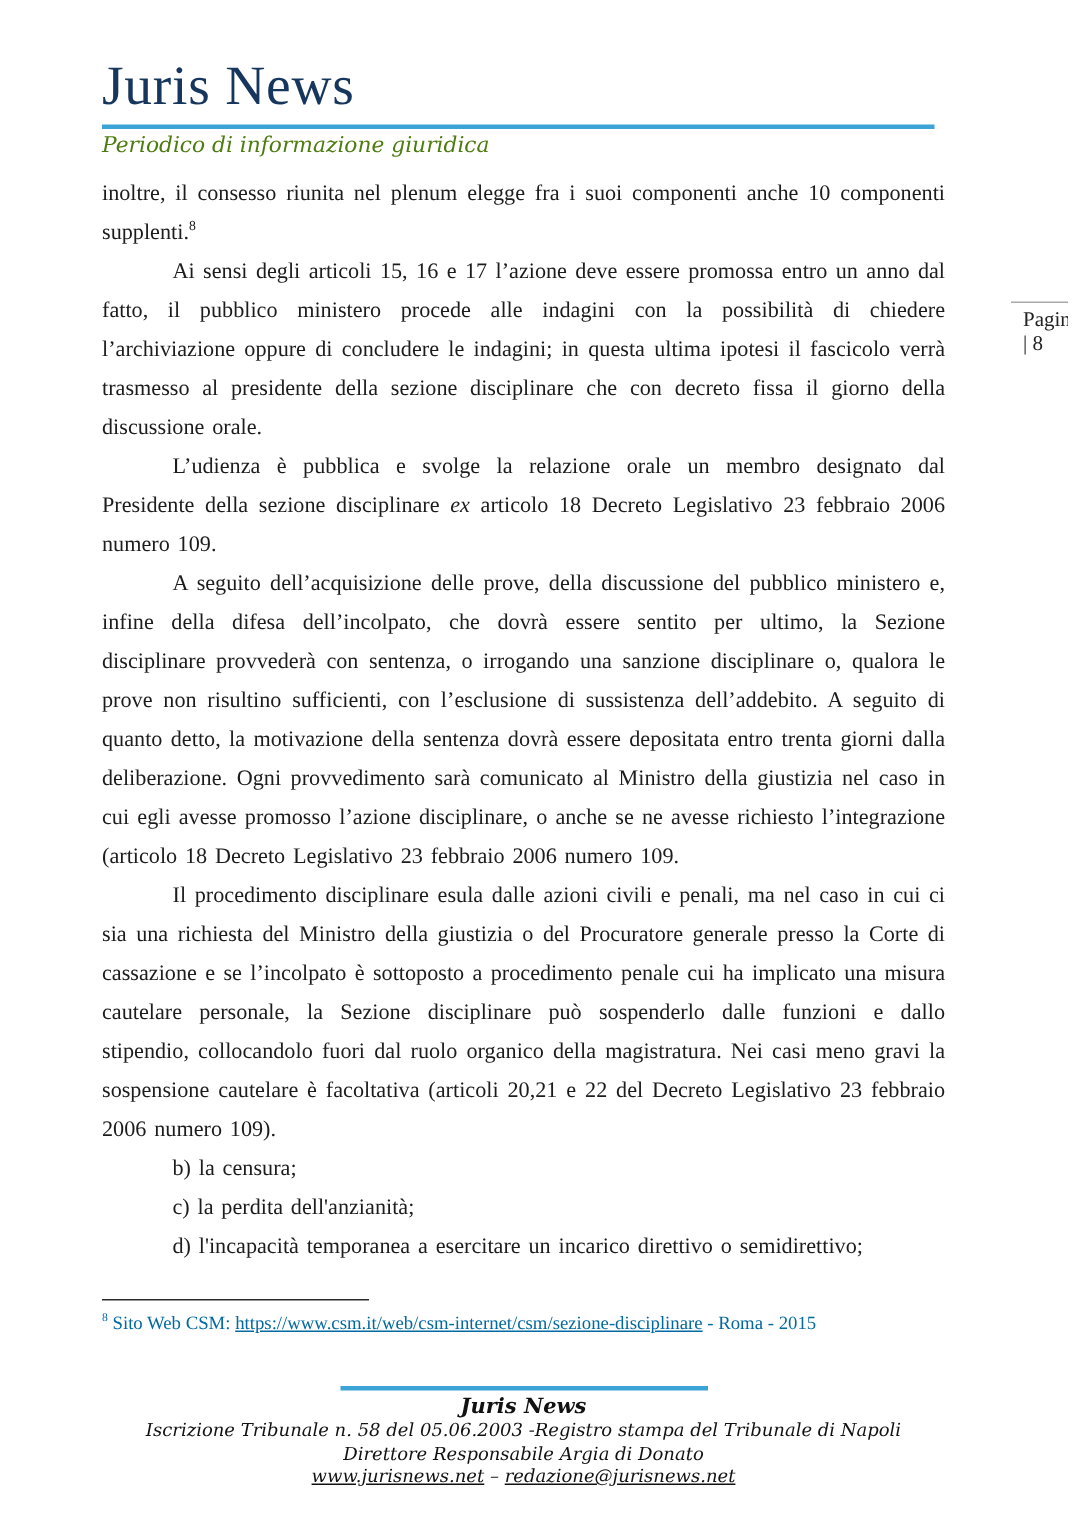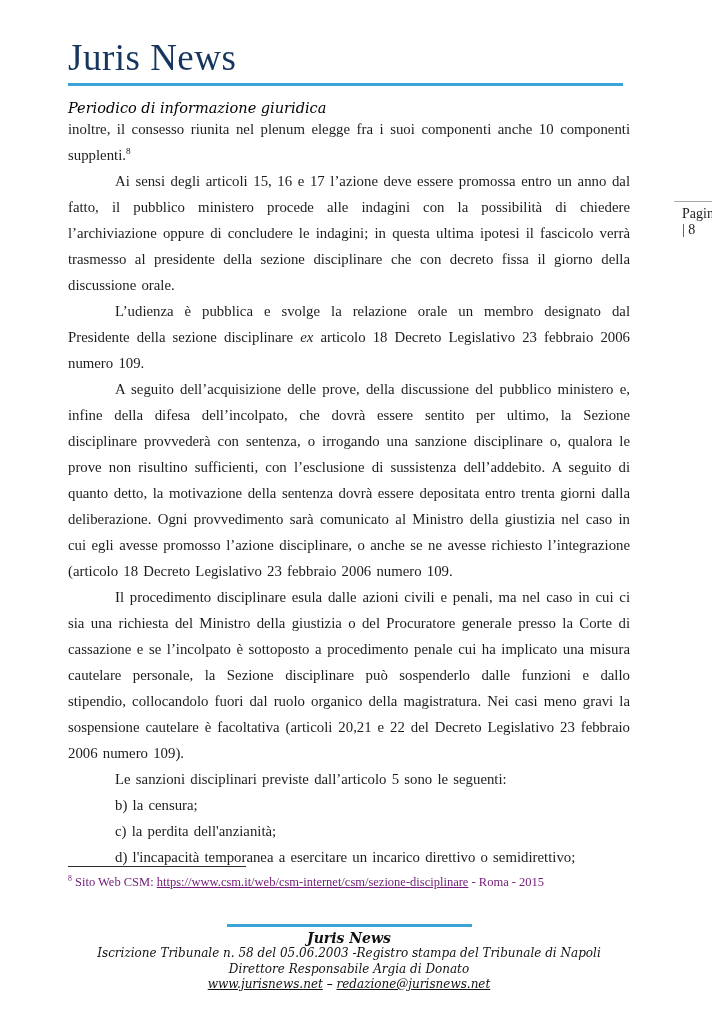--- a/index.html
+++ b/index.html
@@ -25,25 +25,25 @@
     font-family: "Liberation Serif", serif;
     font-size: 37px;
     font-weight: normal;
     line-height: 1.1;
     color: #17365d;
     letter-spacing: 0.5px;
     padding-bottom: 4px;
     border-bottom: 3px solid #3ba3d6;
   }
   .newsletter-subtitle {
-    margin-top: 14px;
+    margin-top: 3px;
     font-family: "DejaVu Serif", serif;
     font-style: italic;
     font-size: 14.5px;
-    color: #000000;
+    color: #4d7c0f;
   }
 
   
   .page-label {
     position: absolute;
     top: 201px;
     left: 626px;
     right: 0;
     border-top: 1px solid #a9a9a9;
     padding: 4px 0 0 8px;
@@ -88,21 +88,21 @@
     background: #ffffff;
   }
   .footnote-sep {
     width: 178px;
     border-top: 1.5px solid #2b2b2b;
     margin-bottom: 7px;
   }
   .footnote-line {
     font-size: 12.5px;
     line-height: 17px;
-    color: #701a75;
+    color: #0369a1;
   }
 
   
   .footer {
     position: absolute;
     top: 924px;
     left: 68px;
     width: 562px;
     text-align: center;
     background: #ffffff;
@@ -138,21 +138,20 @@
   </header>
 
   <div class="page-label">Pagina | 8</div>
 
   <main class="body-text" id="body-paragraphs">
       <p class=""><span>inoltre, il consesso riunita nel plenum elegge fra i suoi componenti anche 10 componenti supplenti.</span><sup class="sup">8</sup></p>
       <p class="indent"><span>Ai sensi degli articoli 15, 16 e 17 l’azione deve essere promossa entro un anno dal fatto, il pubblico ministero procede alle indagini con la possibilità di chiedere l’archiviazione oppure di concludere le indagini; in questa ultima ipotesi il fascicolo verrà trasmesso al presidente della sezione disciplinare che con decreto fissa il giorno della discussione orale.</span></p>
       <p class="indent"><span>L’udienza è pubblica e svolge la relazione orale un membro designato dal Presidente della sezione disciplinare </span><span class="it">ex</span><span> articolo 18 Decreto Legislativo 23 febbraio 2006 numero 109.</span></p>
       <p class="indent"><span>A seguito dell’acquisizione delle prove, della discussione del pubblico ministero e, infine della difesa dell’incolpato, che dovrà essere sentito per ultimo, la Sezione disciplinare provvederà con sentenza, o irrogando una sanzione disciplinare o, qualora le prove non risultino sufficienti, con l’esclusione di sussistenza dell’addebito. A seguito di quanto detto, la motivazione della sentenza dovrà essere depositata entro trenta giorni dalla deliberazione. Ogni provvedimento sarà comunicato al Ministro della giustizia nel caso in cui egli avesse promosso l’azione disciplinare, o anche se ne avesse richiesto l’integrazione (articolo 18 Decreto Legislativo 23 febbraio 2006 numero 109.</span></p>
       <p class="indent"><span>Il procedimento disciplinare esula dalle azioni civili e penali, ma nel caso in cui ci sia una richiesta del Ministro della giustizia o del Procuratore generale presso la Corte di cassazione e se l’incolpato è sottoposto a procedimento penale cui ha implicato una misura cautelare personale, la Sezione disciplinare può sospenderlo dalle funzioni e dallo stipendio, collocandolo fuori dal ruolo organico della magistratura. Nei casi meno gravi la sospensione cautelare è facoltativa (articoli 20,21 e 22 del Decreto Legislativo 23 febbraio 2006 numero 109).</span></p>
-      <p class="indent"><span>Le sanzioni disciplinari previste dall’articolo 5 sono le seguenti:</span></p>
       <p class="indent"><span>b) la censura;</span></p>
       <p class="indent"><span>c) la perdita dell'anzianità;</span></p>
       <p class="indent"><span>d) l'incapacità temporanea a esercitare un incarico direttivo o semidirettivo;</span></p>
     </main>
 
   <div class="footnote-area">
     <div class="footnote-sep"></div>
     <div class="footnote-line" id="footnote-line"><sup class="sup">8</sup><span> Sito Web CSM: </span><span class="link">https://www.csm.it/web/csm-internet/csm/sezione-disciplinare</span><span> - Roma - 2015</span></div>
   </div>
 

